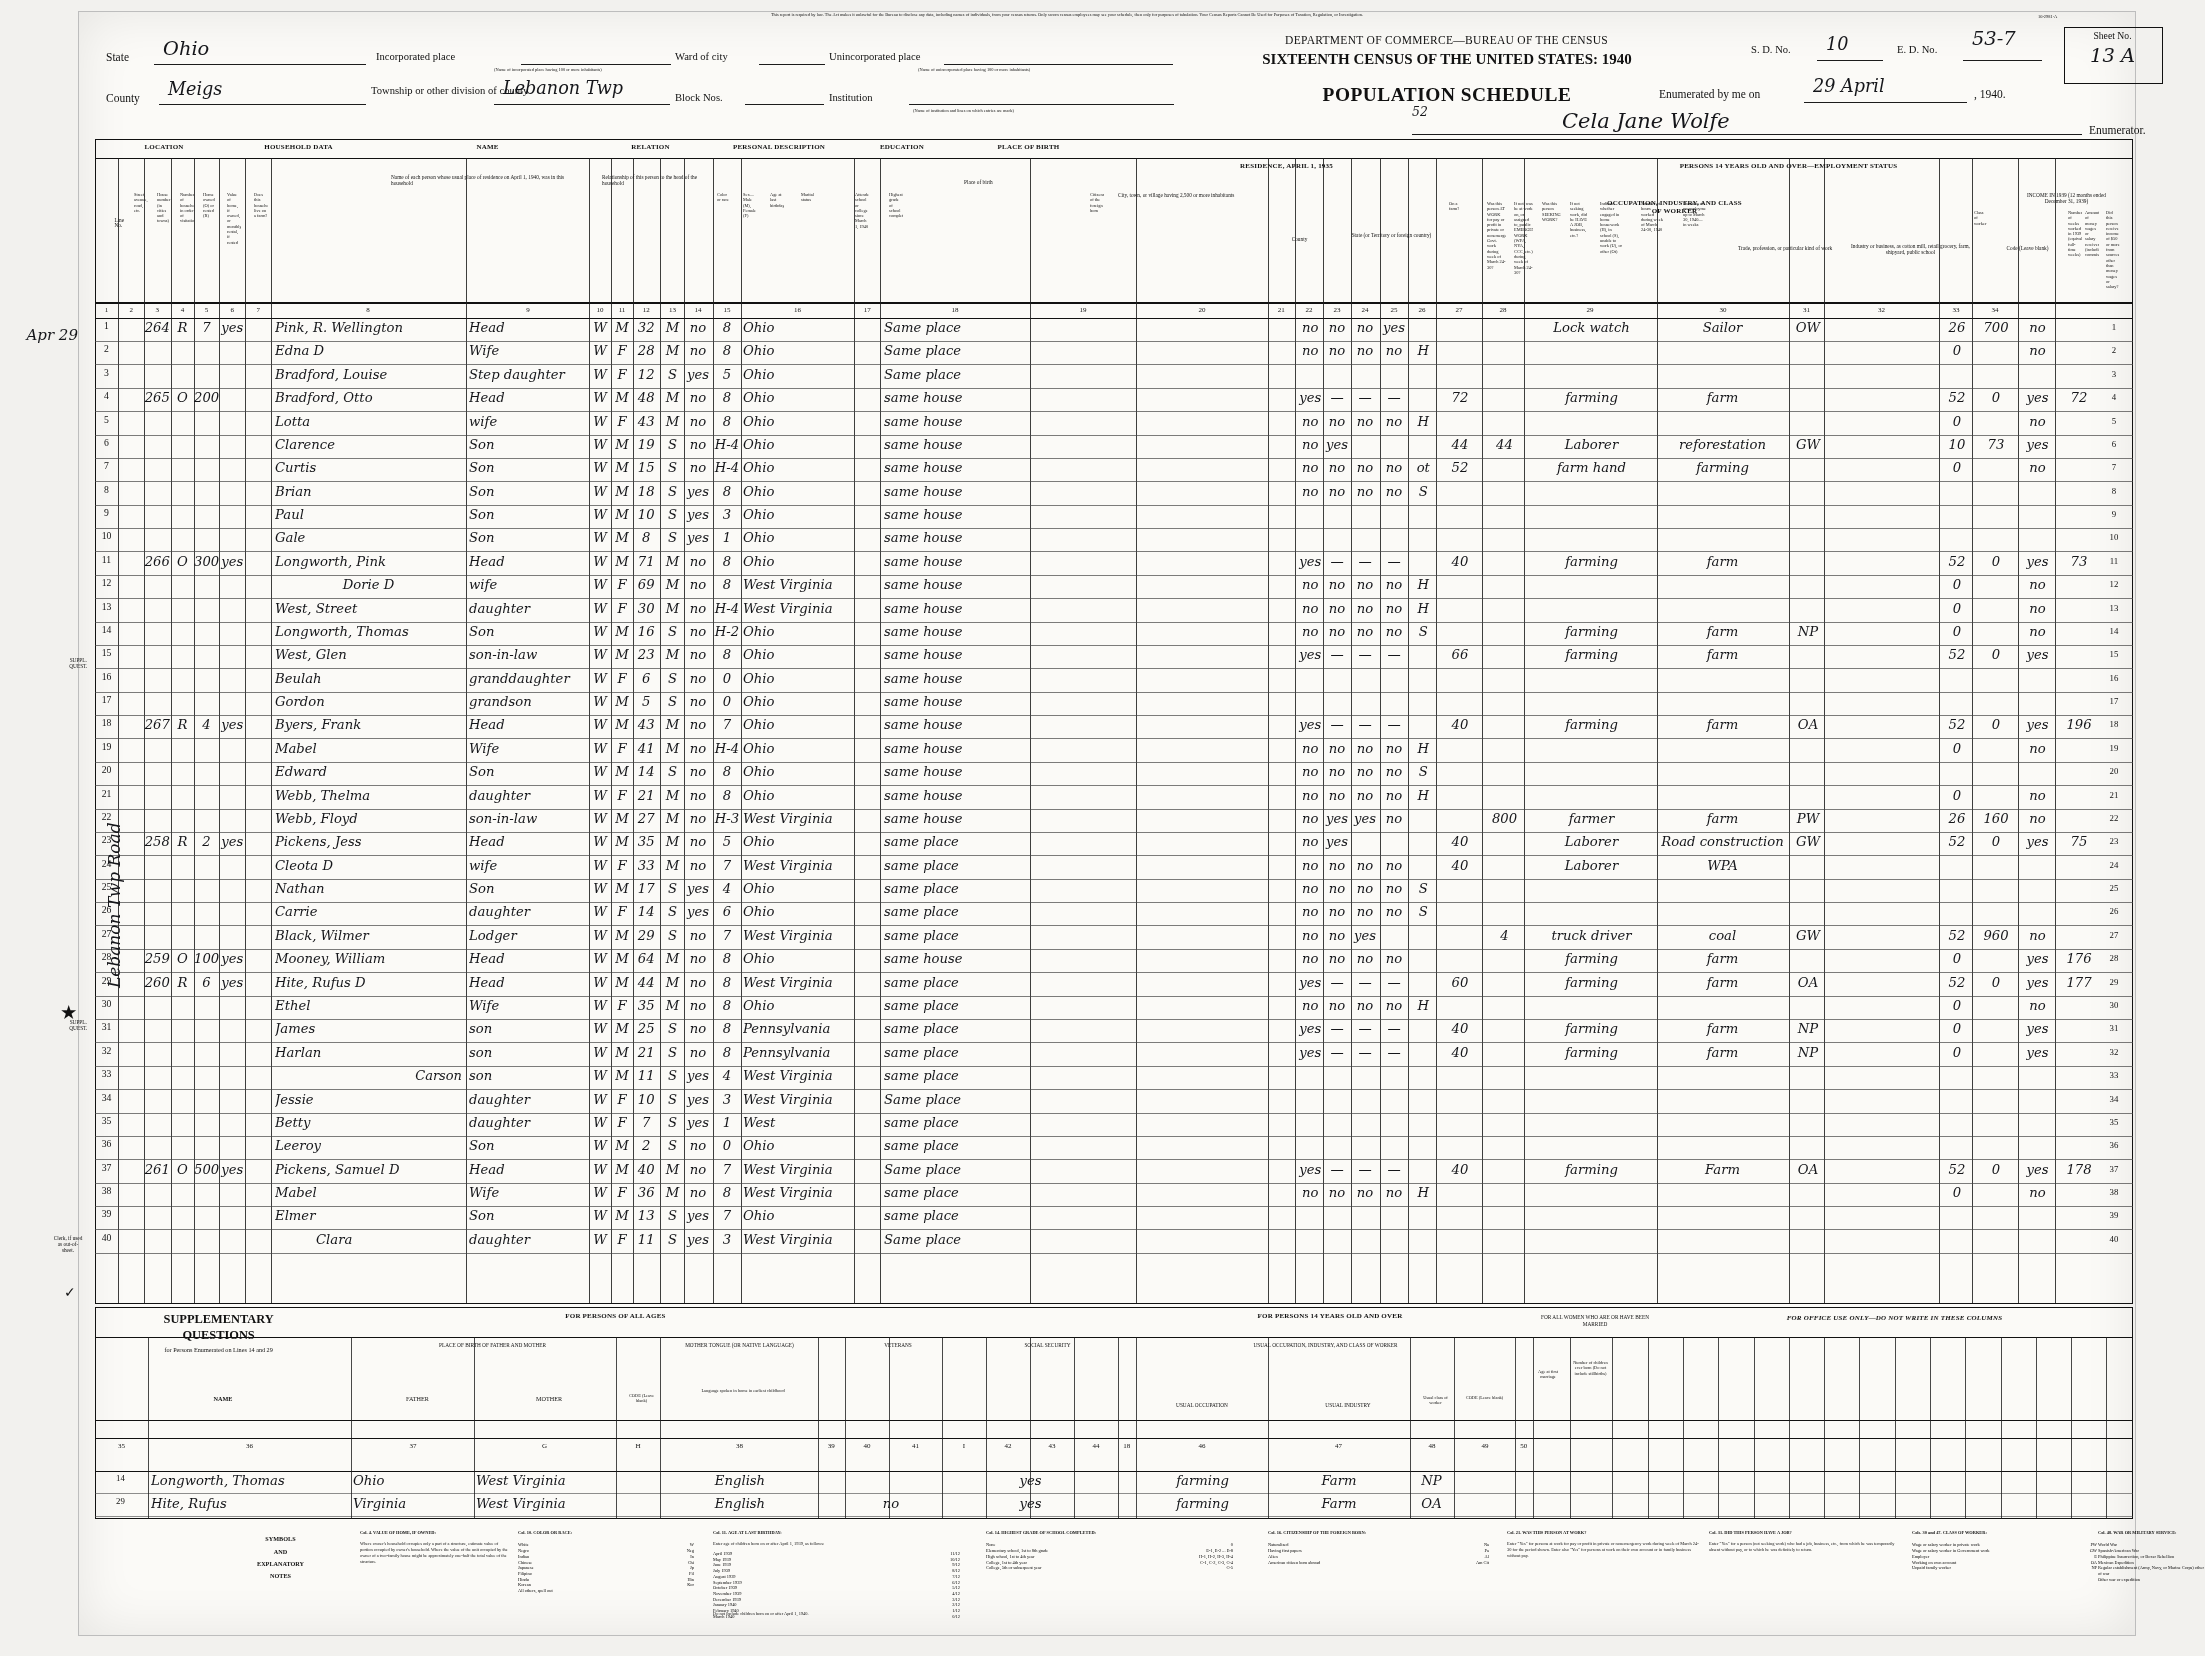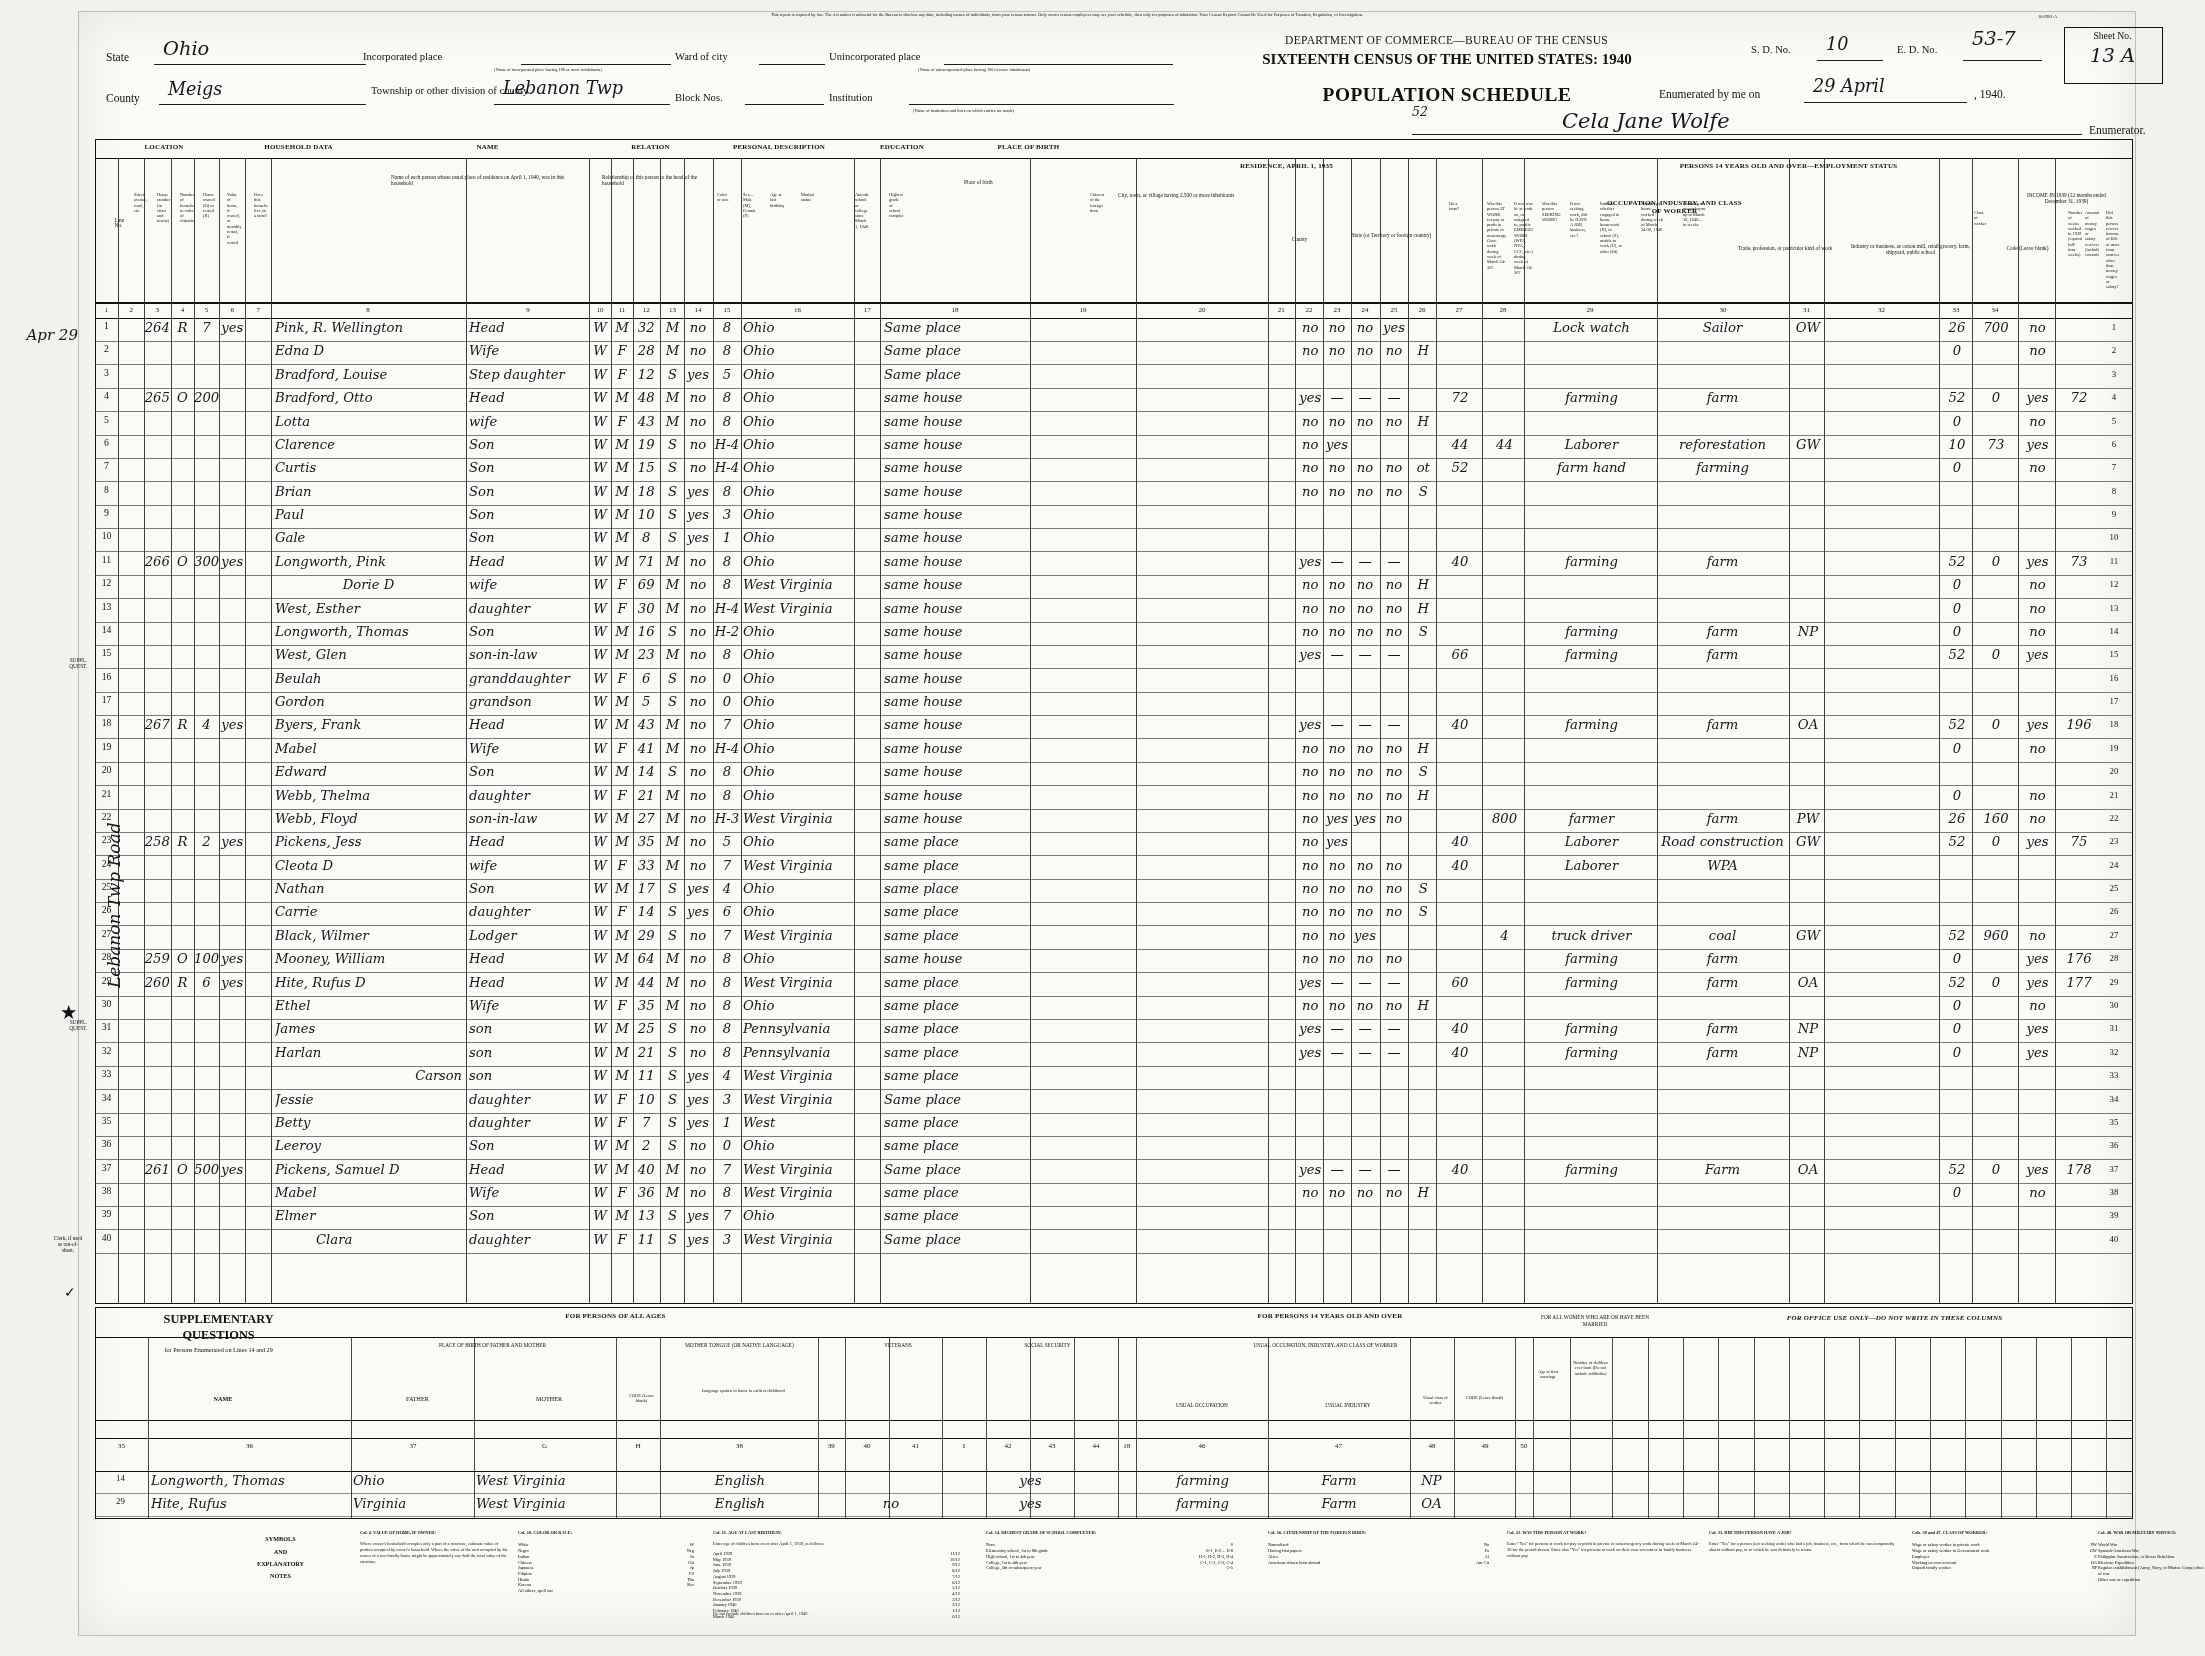--- a/index.html
+++ b/index.html
@@ -52,21 +52,21 @@
   <div class="txt bigtitle" style="left:1156px;top:84px;width:582px;text-align:center;font-size:19.4px;letter-spacing:0.5px;">POPULATION SCHEDULE</div>
 
   <div class="txt prt" style="left:106px;top:51px;font-size:11.5px;">State</div>
   <div class="txt hand" style="left:163px;top:37px;font-size:19.4px;">Ohio</div>
   <div class="ln hline" style="left:154px;top:64px;width:212px;"></div>
 
   <div class="txt prt" style="left:106px;top:92px;font-size:11.5px;">County</div>
   <div class="txt hand" style="left:168px;top:79px;font-size:17.6px;">Meigs</div>
   <div class="ln hline" style="left:159px;top:104px;width:207px;"></div>
 
-  <div class="txt prt" style="left:363px;top:51px;font-size:10.6px;">Incorporated place</div>
+  <div class="txt prt" style="left:376px;top:51px;font-size:10.6px;">Incorporated place</div>
   <div class="ln hline" style="left:521px;top:64px;width:150px;"></div>
   <div class="txt micro prt" style="left:494px;top:67px;">(Name of incorporated place having 100 or more inhabitants)</div>
 
   <div class="txt prt" style="left:371px;top:85px;font-size:10.6px;">Township or other division of county</div>
   <div class="txt hand" style="left:503px;top:78px;font-size:17.6px;">Lebanon Twp</div>
   <div class="ln hline" style="left:494px;top:104px;width:176px;"></div>
 
   <div class="txt prt" style="left:675px;top:51px;font-size:10.6px;">Ward of city</div>
   <div class="ln hline" style="left:759px;top:64px;width:66px;"></div>
 
@@ -504,21 +504,21 @@
           <div class="txt hand" style="left: 1256px; top: 1.8px; width: 28px; font-size: 13.2px; text-align: center; overflow: hidden;">no</div>
           <div class="txt hand" style="left: 1285px; top: 1.8px; width: 28px; font-size: 13.2px; text-align: center; overflow: hidden;">no</div>
           <div class="txt hand" style="left: 1315px; top: 1.8px; width: 26.5px; font-size: 13.2px; text-align: center; overflow: hidden;">H</div>
           <div class="txt hand" style="left: 1846px; top: 1.8px; width: 32px; font-size: 13.2px; text-align: center; overflow: hidden;">0</div>
           <div class="txt hand" style="left: 1925px; top: 1.8px; width: 35px; font-size: 13.2px; text-align: center; overflow: hidden;">no</div>
         </div>
         <div style="position: absolute; left: 0px; width: 2038px; height: 23.4px; top: 281px;">
           <div class="ln hline" style="left: 0px; top: 22.5px; width: 2038px; background: rgb(68, 68, 68); opacity: 0.7;"></div>
           <div class="txt prt" style="left: 0px; top: 1.8px; width: 23px; font-size: 9.7px; text-align: center; overflow: hidden;">13</div>
           <div class="txt prt" style="left: 2003px; top: 3.5px; width: 32px; text-align: center; font-size: 8.8px;">13</div>
-          <div class="txt hand" style="left: 180px; top: 1.8px; width: 187px; font-size: 13.2px; text-align: left; overflow: hidden;">West, Esther</div>
+          <div class="txt hand" style="left: 180px; top: 1.8px; width: 187px; font-size: 13.2px; text-align: left; overflow: hidden;">West, Street</div>
           <div class="txt hand" style="left: 374px; top: 1.8px; width: 116px; font-size: 13.2px; text-align: left; overflow: hidden;">daughter</div>
           <div class="txt hand" style="left: 494px; top: 1.8px; width: 22px; font-size: 13.2px; text-align: center; overflow: hidden;">W</div>
           <div class="txt hand" style="left: 516px; top: 1.8px; width: 22px; font-size: 13.2px; text-align: center; overflow: hidden;">F</div>
           <div class="txt hand" style="left: 538px; top: 1.8px; width: 26.5px; font-size: 13.2px; text-align: center; overflow: hidden;">30</div>
           <div class="txt hand" style="left: 565px; top: 1.8px; width: 25px; font-size: 13.2px; text-align: center; overflow: hidden;">M</div>
           <div class="txt hand" style="left: 589px; top: 1.8px; width: 28px; font-size: 13.2px; text-align: center; overflow: hidden;">no</div>
           <div class="txt hand" style="left: 618px; top: 1.8px; width: 28px; font-size: 13.2px; text-align: center; overflow: hidden;">H-4</div>
           <div class="txt hand" style="left: 648px; top: 1.8px; width: 109px; font-size: 13.2px; text-align: left; overflow: hidden;">West Virginia</div>
           <div class="txt hand" style="left: 789px; top: 1.8px; width: 145px; font-size: 13.2px; text-align: left; overflow: hidden;">same house</div>
           <div class="txt hand" style="left: 1202px; top: 1.8px; width: 26.5px; font-size: 13.2px; text-align: center; overflow: hidden;">no</div>

